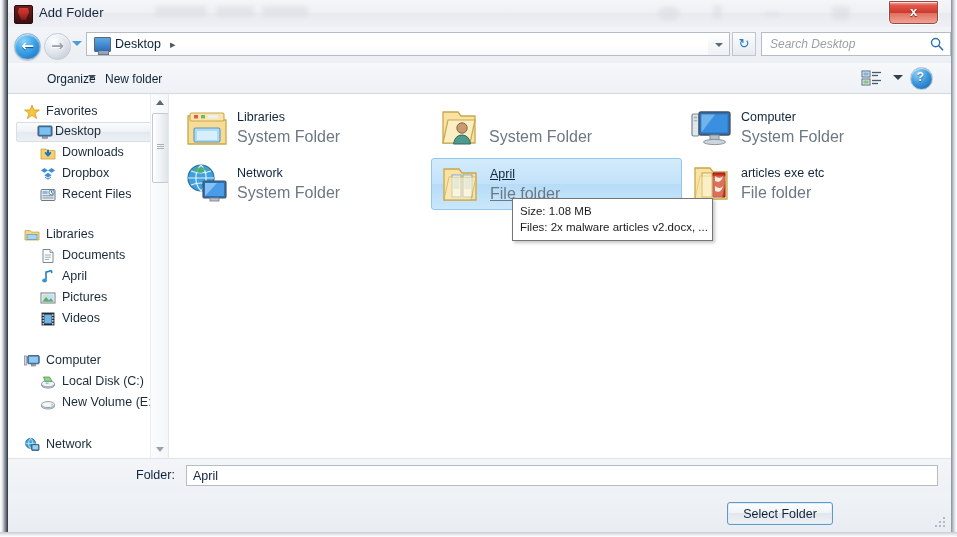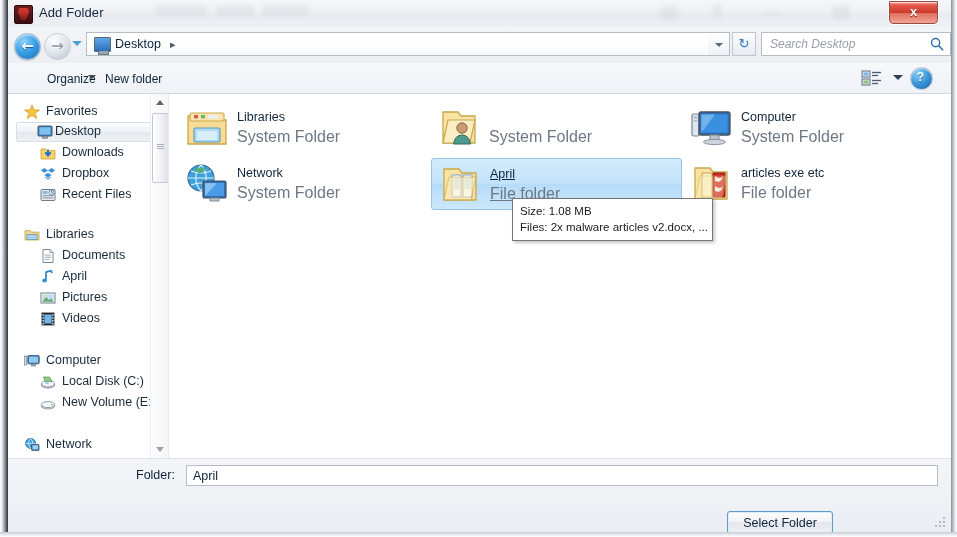--- a/index.html
+++ b/index.html
@@ -157,21 +157,21 @@
   
   .botbar{position:absolute;left:8px;top:458px;width:943px;height:34px;
     background:linear-gradient(to bottom,#f3f5f8,#eef1f5);border-top:1px solid #dfe3e8;}
   .folder-label{position:absolute;left:128px;top:9px;font-size:12.5px;color:#11243a;}
   .folder-input{position:absolute;left:178px;top:6px;width:752px;height:21px;
     background:#ffffff;border:1px solid #b6bcc6;box-sizing:border-box;cursor:text;}
   .folder-input span{position:absolute;left:6px;top:3px;font-size:12.5px;color:#11243a;}
 
   .buttonbar{position:absolute;left:8px;top:492px;width:943px;height:40px;
     background:linear-gradient(to bottom,#f0f3f6,#e9edf2);}
-  .btn{position:absolute;top:19px;height:23px;line-height:22px;text-align:center;font-size:12.5px;
+  .btn{position:absolute;top:10px;height:23px;line-height:22px;text-align:center;font-size:12.5px;
     color:#0f2338;box-sizing:border-box;cursor:pointer;border-radius:3px;
     background:linear-gradient(to bottom,#fcfdfe 0%,#f1f3f6 47%,#e3e7ed 50%,#eef1f5 100%);
     border:1px solid #9aa3ae;box-shadow:inset 0 1px 0 rgba(255,255,255,.85);}
   .btn.default{left:719px;width:106px;border:1px solid #5f9bc8;
     box-shadow:inset 0 0 0 1px #dcecf8,inset 0 1px 0 rgba(255,255,255,.85);}
   .btn.cancel{left:840px;width:90px;}
   .resize-grip{position:absolute;right:5px;bottom:3px;width:12px;height:12px;}
   .resize-grip i{position:absolute;width:2px;height:2px;background:#b4bac2;display:block;}
 </style>
 </head>

